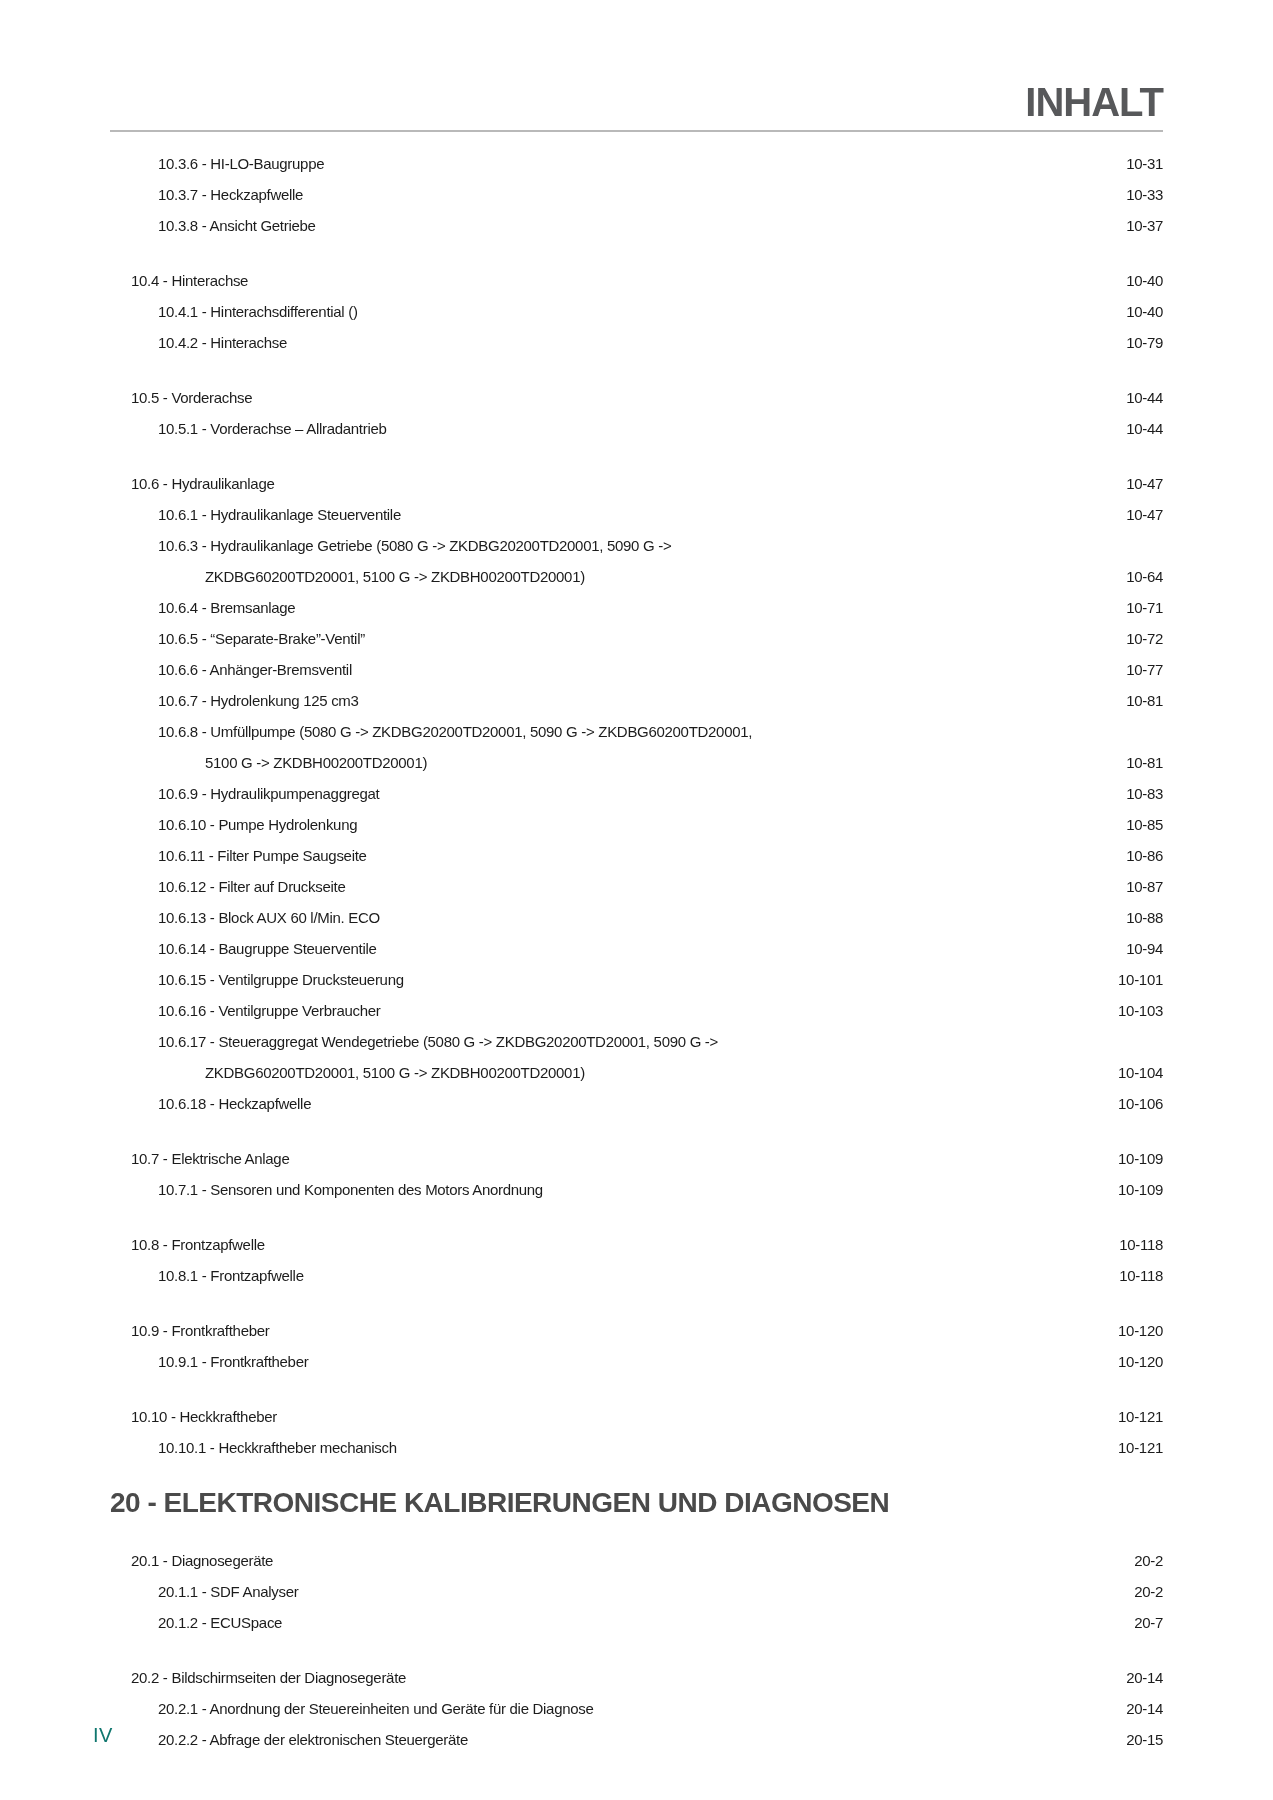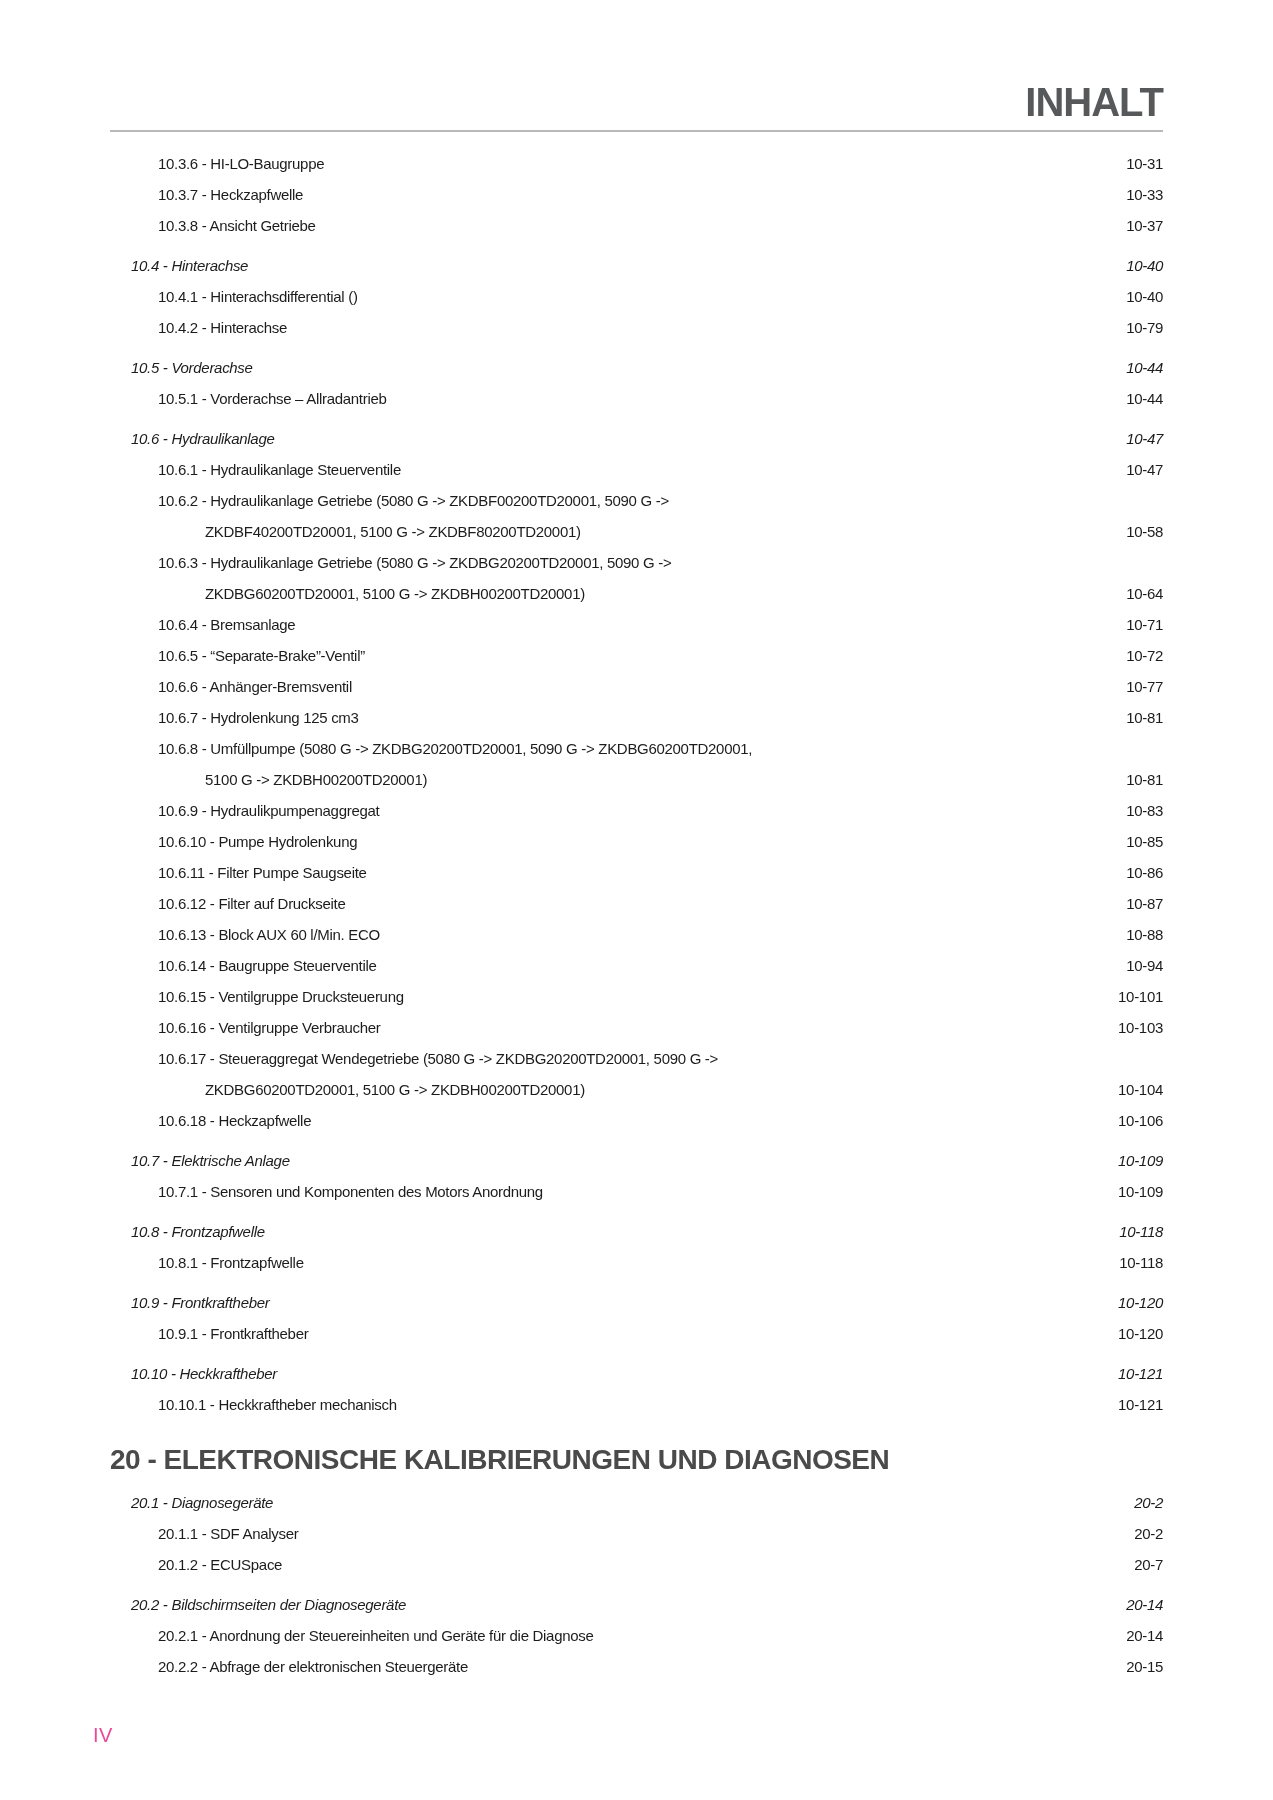--- a/index.html
+++ b/index.html
@@ -44,22 +44,21 @@
     letter-spacing: -0.3px;
   }
   .toc-entry .entry-text {
     flex: 1 1 auto;
     min-width: 0;
   }
   .toc-entry .entry-text .line {
     white-space: nowrap;
   }
   .toc-entry.l2 {
-    margin-top: 9px;
-    font-style: italic;
+    margin-top: 24px;
   }
   .toc-entry.l2 .entry-text { padding-left: 21px; }
   .toc-entry.l3 .entry-text { padding-left: 48px; }
   .toc-entry .entry-text .line.cont { padding-left: 47px; }
   .toc-entry .entry-page {
     flex: 0 0 auto;
     text-align: right;
     min-width: 70px;
     padding-left: 12px;
   }
@@ -70,21 +69,21 @@
     color: #4a4a4a;
     line-height: 36px;
     margin-top: 22px;
     white-space: nowrap;
   }
   .footer-page-number {
     position: absolute;
     left: 93px;
     top: 1724px;
     font-size: 20px;
-    color: #ec4899;
+    color: #0f766e;
     letter-spacing: 0.5px;
   }
 </style>
 </head>
 <body>
 
 <div class="page-inner">
   <div class="header">
     <span class="page-title">INHALT</span>
   </div>
@@ -144,27 +143,20 @@
     <div class="entry-page">10-47</div>
   </div>
       <div class="toc-entry l3">
     <div class="entry-text">
           <div class="line">10.6.1 - Hydraulikanlage Steuerventile</div>
         </div>
     <div class="entry-page">10-47</div>
   </div>
       <div class="toc-entry l3">
     <div class="entry-text">
-          <div class="line">10.6.2 - Hydraulikanlage Getriebe (5080 G -&gt; ZKDBF00200TD20001, 5090 G -&gt;</div>
-          <div class="line cont">ZKDBF40200TD20001, 5100 G -&gt; ZKDBF80200TD20001)</div>
-        </div>
-    <div class="entry-page">10-58</div>
-  </div>
-      <div class="toc-entry l3">
-    <div class="entry-text">
           <div class="line">10.6.3 - Hydraulikanlage Getriebe (5080 G -&gt; ZKDBG20200TD20001, 5090 G -&gt;</div>
           <div class="line cont">ZKDBG60200TD20001, 5100 G -&gt; ZKDBH00200TD20001)</div>
         </div>
     <div class="entry-page">10-64</div>
   </div>
       <div class="toc-entry l3">
     <div class="entry-text">
           <div class="line">10.6.4 - Bremsanlage</div>
         </div>
     <div class="entry-page">10-71</div>

